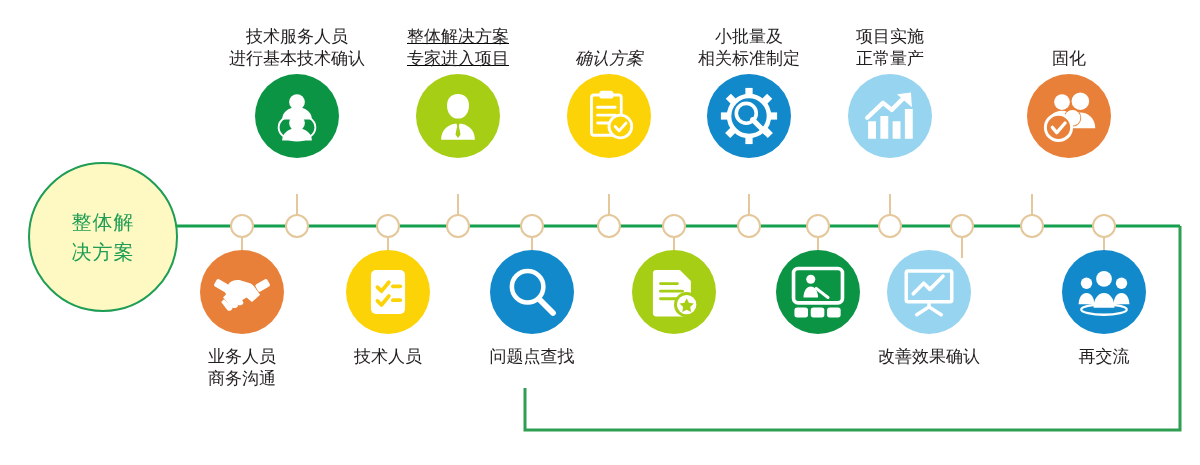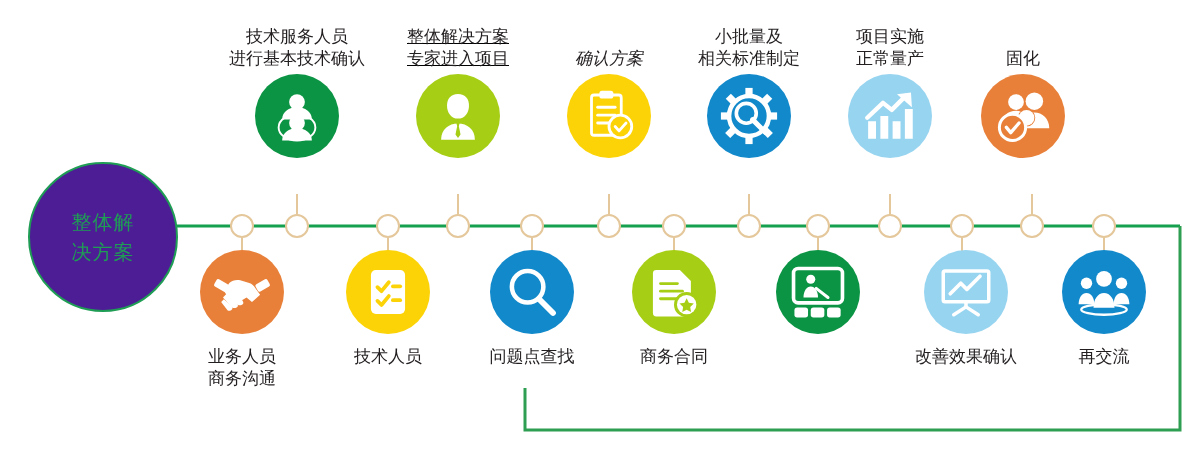--- a/index.html
+++ b/index.html
@@ -15,21 +15,21 @@
   #backdrop { position: absolute; left: 0; top: 0; width: 1200px; height: 465px; }
 
   
   .hub {
     position: absolute;
     left: 28px; top: 162px;
     width: 150px; height: 150px;
     border: 2px solid #1f9d55;
     border-radius: 50%;
     display: flex; align-items: center; justify-content: center;
-    background: #4c1d95;
+    background: #fef9c3;
   }
   .hub-label {
     color: #1f9d55;
     font-size: 20px;
     line-height: 1.5;
     text-align: center;
     letter-spacing: 1px;
     white-space: pre-line;
   }
 
@@ -182,21 +182,21 @@
       <rect x="7" y="38" width="9" height="20" fill="#ffffff"></rect>
       <rect x="21" y="32" width="9" height="26" fill="#ffffff"></rect>
       <rect x="35" y="38" width="9" height="20" fill="#ffffff"></rect>
       <rect x="49" y="24" width="9" height="34" fill="#ffffff"></rect>
       <path d="M6 34 L24 17 L34 25 L50 9" fill="none" stroke="#ffffff" stroke-width="5" stroke-linejoin="round" stroke-linecap="round"></path>
       <path d="M56 5 L57 22 L40 7 Z" fill="#ffffff"></path>
     </svg>
           </span>
         </div>
       </div>
-      <div class="node top" style="left: 938px;">
+      <div class="node top" style="left: 984px;">
         <div class="caption">固化</div>
         <div class="disc" style="background: rgb(232, 128, 58);">
           <span>
             <svg width="56" height="56" viewBox="0 0 64 64">
       <circle cx="24" cy="16" r="9" fill="#ffffff"></circle>
       <path d="M8 42c0-10 7-16 16-16s16 6 16 16z" fill="#ffffff"></path>
       <circle cx="45" cy="15" r="10" fill="#ffffff"></circle>
       <path d="M28 46c0-11 8-18 17-18s17 7 17 18z" fill="#ffffff"></path>
       <circle cx="36" cy="34" r="10" fill="#e8803a"></circle>
       <circle cx="36" cy="34" r="9" fill="#ffffff"></circle>
@@ -256,38 +256,37 @@
       <path d="M11 6h28l13 13v38a4 4 0 0 1-4 4H11a4 4 0 0 1-4-4V10a4 4 0 0 1 4-4z" fill="#ffffff"></path>
       <line x1="16" y1="22" x2="36" y2="22" stroke="#a6ce14" stroke-width="3.4" stroke-linecap="round"></line>
       <line x1="16" y1="31" x2="42" y2="31" stroke="#a6ce14" stroke-width="3.4" stroke-linecap="round"></line>
       <line x1="16" y1="40" x2="36" y2="40" stroke="#a6ce14" stroke-width="3.4" stroke-linecap="round"></line>
       <circle cx="47" cy="47" r="15" fill="#a6ce14"></circle>
       <circle cx="47" cy="47" r="11.5" fill="#ffffff"></circle>
       <path d="M47 39.5l2.6 5.3 5.9.9-4.3 4.2 1 5.9-5.2-2.8-5.2 2.8 1-5.9-4.3-4.2 5.9-.9z" fill="#a6ce14"></path>
     </svg>
           </span>
         </div>
-        <div class="caption">商务合同</div>
       </div>
       <div class="node bot" style="left: 733px;">
         <div class="disc" style="background: rgb(11, 148, 68);">
           <span>
             <svg width="58" height="58" viewBox="0 0 64 64">
       <rect x="5" y="6" width="54" height="38" rx="5" fill="none" stroke="#ffffff" stroke-width="4"></rect>
       <circle cx="24" cy="18" r="5" fill="#ffffff"></circle>
       <path d="M16 38c0-7 3.5-12 8-12s8 5 8 12z" fill="#ffffff"></path>
       <line x1="30" y1="28" x2="43" y2="38" stroke="#ffffff" stroke-width="3.4" stroke-linecap="round"></line>
       <rect x="6" y="49" width="15" height="11" rx="3" fill="#ffffff"></rect>
       <rect x="24" y="49" width="15" height="11" rx="3" fill="#ffffff"></rect>
       <rect x="42" y="49" width="15" height="11" rx="3" fill="#ffffff"></rect>
     </svg>
           </span>
         </div>
       </div>
-      <div class="node bot" style="left: 881px;">
+      <div class="node bot" style="left: 844px;">
         <div class="disc" style="background: rgb(151, 212, 240);">
           <span>
             <svg width="56" height="56" viewBox="0 0 64 64">
       <rect x="6" y="8" width="52" height="35" rx="2" fill="none" stroke="#ffffff" stroke-width="4"></rect>
       <path d="M14 34 L26 22 L33 29 L48 14" fill="none" stroke="#ffffff" stroke-width="4.2" stroke-linecap="round" stroke-linejoin="round"></path>
       <line x1="32" y1="43" x2="32" y2="49" stroke="#ffffff" stroke-width="4"></line>
       <line x1="32" y1="49" x2="18" y2="58" stroke="#ffffff" stroke-width="4" stroke-linecap="round"></line>
       <line x1="32" y1="49" x2="46" y2="58" stroke="#ffffff" stroke-width="4" stroke-linecap="round"></line>
     </svg>
           </span>

